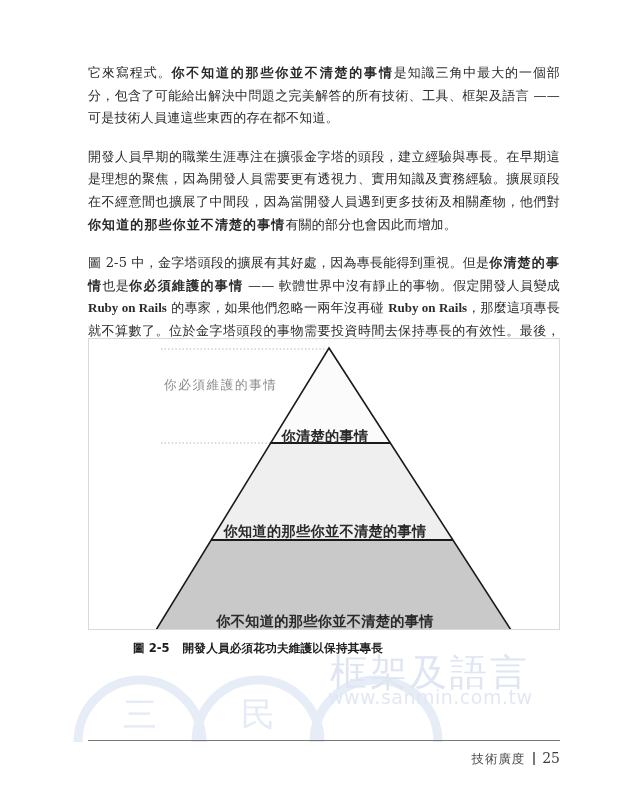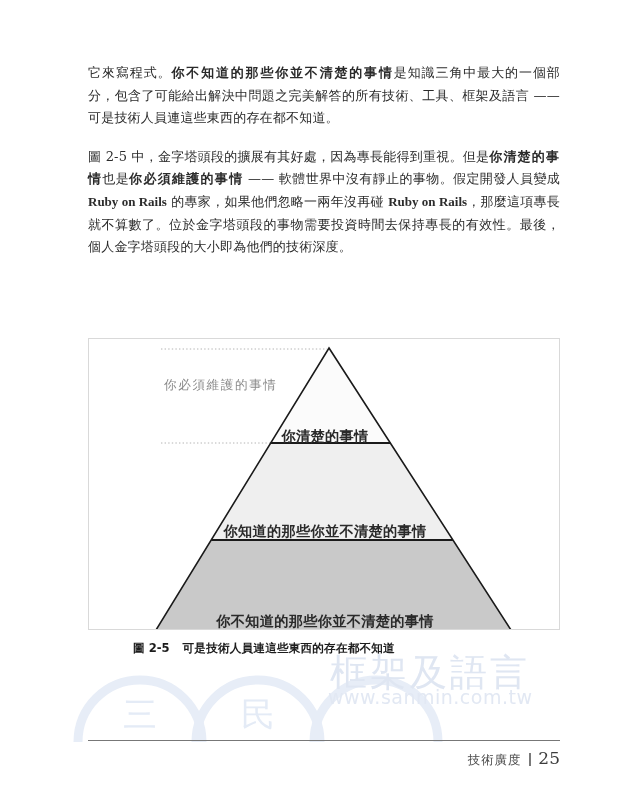--- a/index.html
+++ b/index.html
@@ -169,31 +169,32 @@
   .footer .f-sep {
     display: inline-block;
     width: 2px;
     height: 13px;
     background: #7a7a7a;
     vertical-align: -2px;
     margin: 0 7px 0 8px;
   }
   .footer .f-page {
     font-family: "DejaVu Serif", "Liberation Serif", serif;
-    font-size: 17px;
+    font-size: 14px;
     color: #3c3c3c;
   }
 </style>
 </head>
 <body>
 
 <div class="page">
 
   <div class="textcol">
     <p class="para">它來寫程式。<span class="em">你不知道的那些你並不清楚的事情</span>是知識三角中最大的一個部分，包含了可能給出解決中問題之完美解答的所有技術、工具、框架及語言 —— 可是技術人員連這些東西的存在都不知道。</p>
+    <p class="para">開發人員早期的職業生涯專注在擴張金字塔的頭段，建立經驗與專長。在早期這是理想的聚焦，因為開發人員需要更有透視力、實用知識及實務經驗。擴展頭段在不經意間也擴展了中間段，因為當開發人員遇到更多技術及相關產物，他們對<span class="em">你知道的那些你並不清楚的事情</span>有關的部分也會因此而增加。</p>
     <p class="para">圖 2-5 中，金字塔頭段的擴展有其好處，因為專長能得到重視。但是<span class="em">你清楚的事情</span>也是<span class="em">你必須維護的事情</span> —— 軟體世界中沒有靜止的事物。假定開發人員變成 <span class="lat">Ruby on Rails</span> 的專家，如果他們忽略一兩年沒再碰 <span class="lat">Ruby on Rails</span>，那麼這項專長就不算數了。位於金字塔頭段的事物需要投資時間去保持專長的有效性。最後，個人金字塔頭段的大小即為他們的技術深度。</p>
   </div>
 
   <div class="figure-box">
 
     <svg class="fig-svg" width="470" height="290" viewBox="0 0 470 290">
 
       <line id="leader-top" stroke-width="1" stroke-dasharray="1.4 2.2" x1="72" y1="10" x2="238" y2="10" stroke="#b4b4b4"></line>
       <line id="leader-mid" stroke-width="1" stroke-dasharray="1.4 2.2" x1="72" y1="104" x2="183.71985815602838" y2="104" stroke="#b4b4b4"></line>
 
@@ -210,21 +211,21 @@
     <div class="fig-label-outer" id="label-maintain">你必須維護的事情</div>
 
     <div class="band-label" id="label-know">你清楚的事情</div>
 
     <div class="band-label" id="label-know-unclear">你知道的那些你並不清楚的事情</div>
 
     <div class="band-label" id="label-unknown">你不知道的那些你並不清楚的事情</div>
   </div>
 
   <div class="caption">
-    <span class="cap-num">圖 2-5</span><span class="cap-text">可是技術人員連這些東西的存在都不知道</span>
+    <span class="cap-num">圖 2-5</span><span class="cap-text">開發人員必須花功夫維護以保持其專長</span>
   </div>
 
   <div class="watermark">
     <svg width="644" height="110" viewBox="0 0 644 110">
       <g fill="none" stroke="#e7edf7" stroke-width="9">
         <path d="M 78 108 A 62 62 0 0 1 202 108"></path>
         <path d="M 196 108 A 62 62 0 0 1 320 108"></path>
         <path d="M 314 108 A 62 62 0 0 1 438 108"></path>
       </g>
       <text x="140" y="92" fill="#e4ebf6" font-size="34" font-family="DejaVu Serif, Liberation Serif, serif" text-anchor="middle">三</text>

